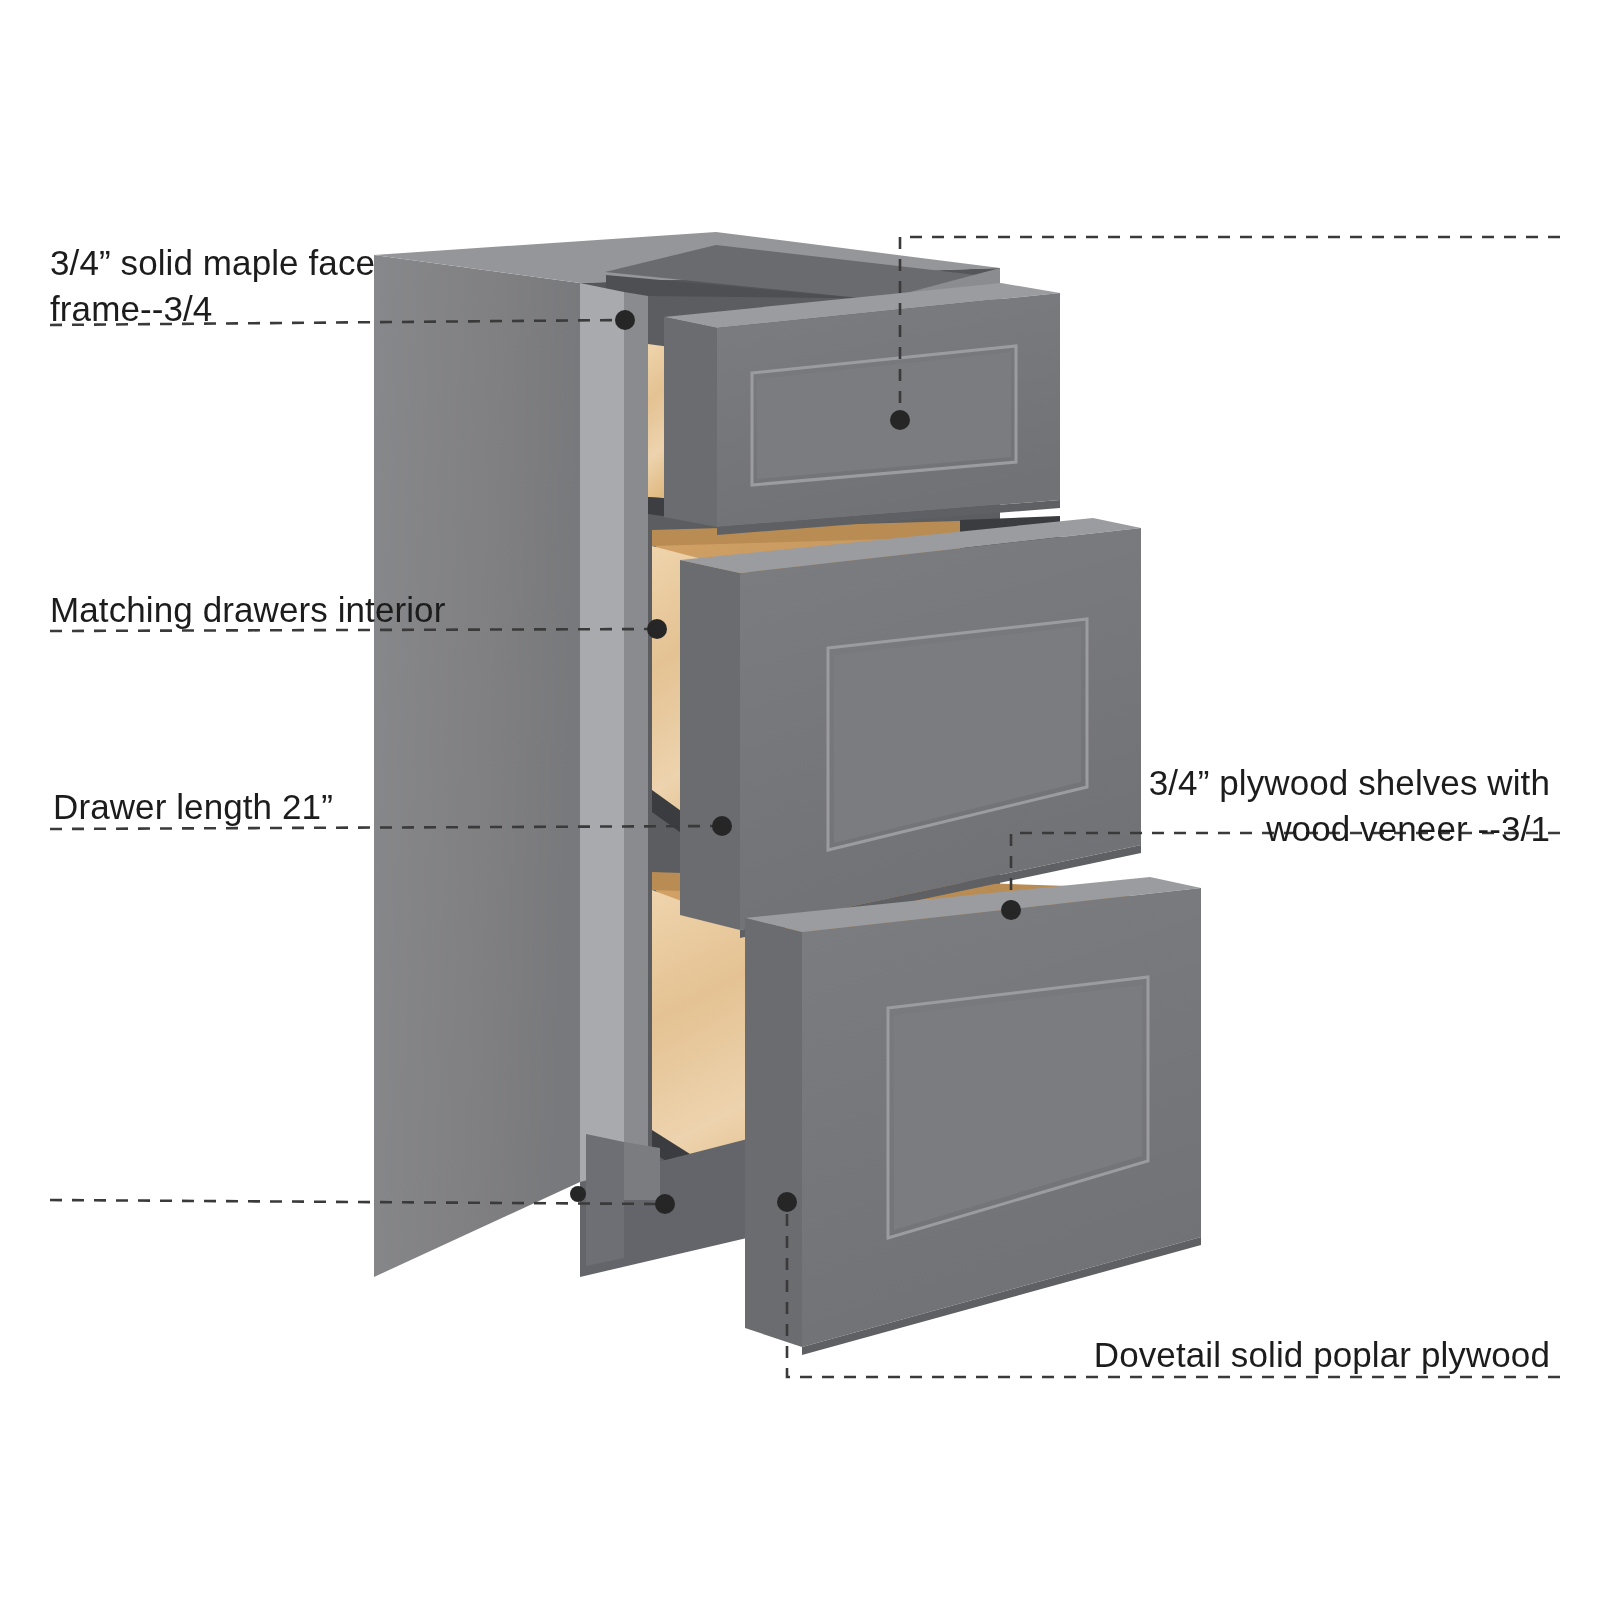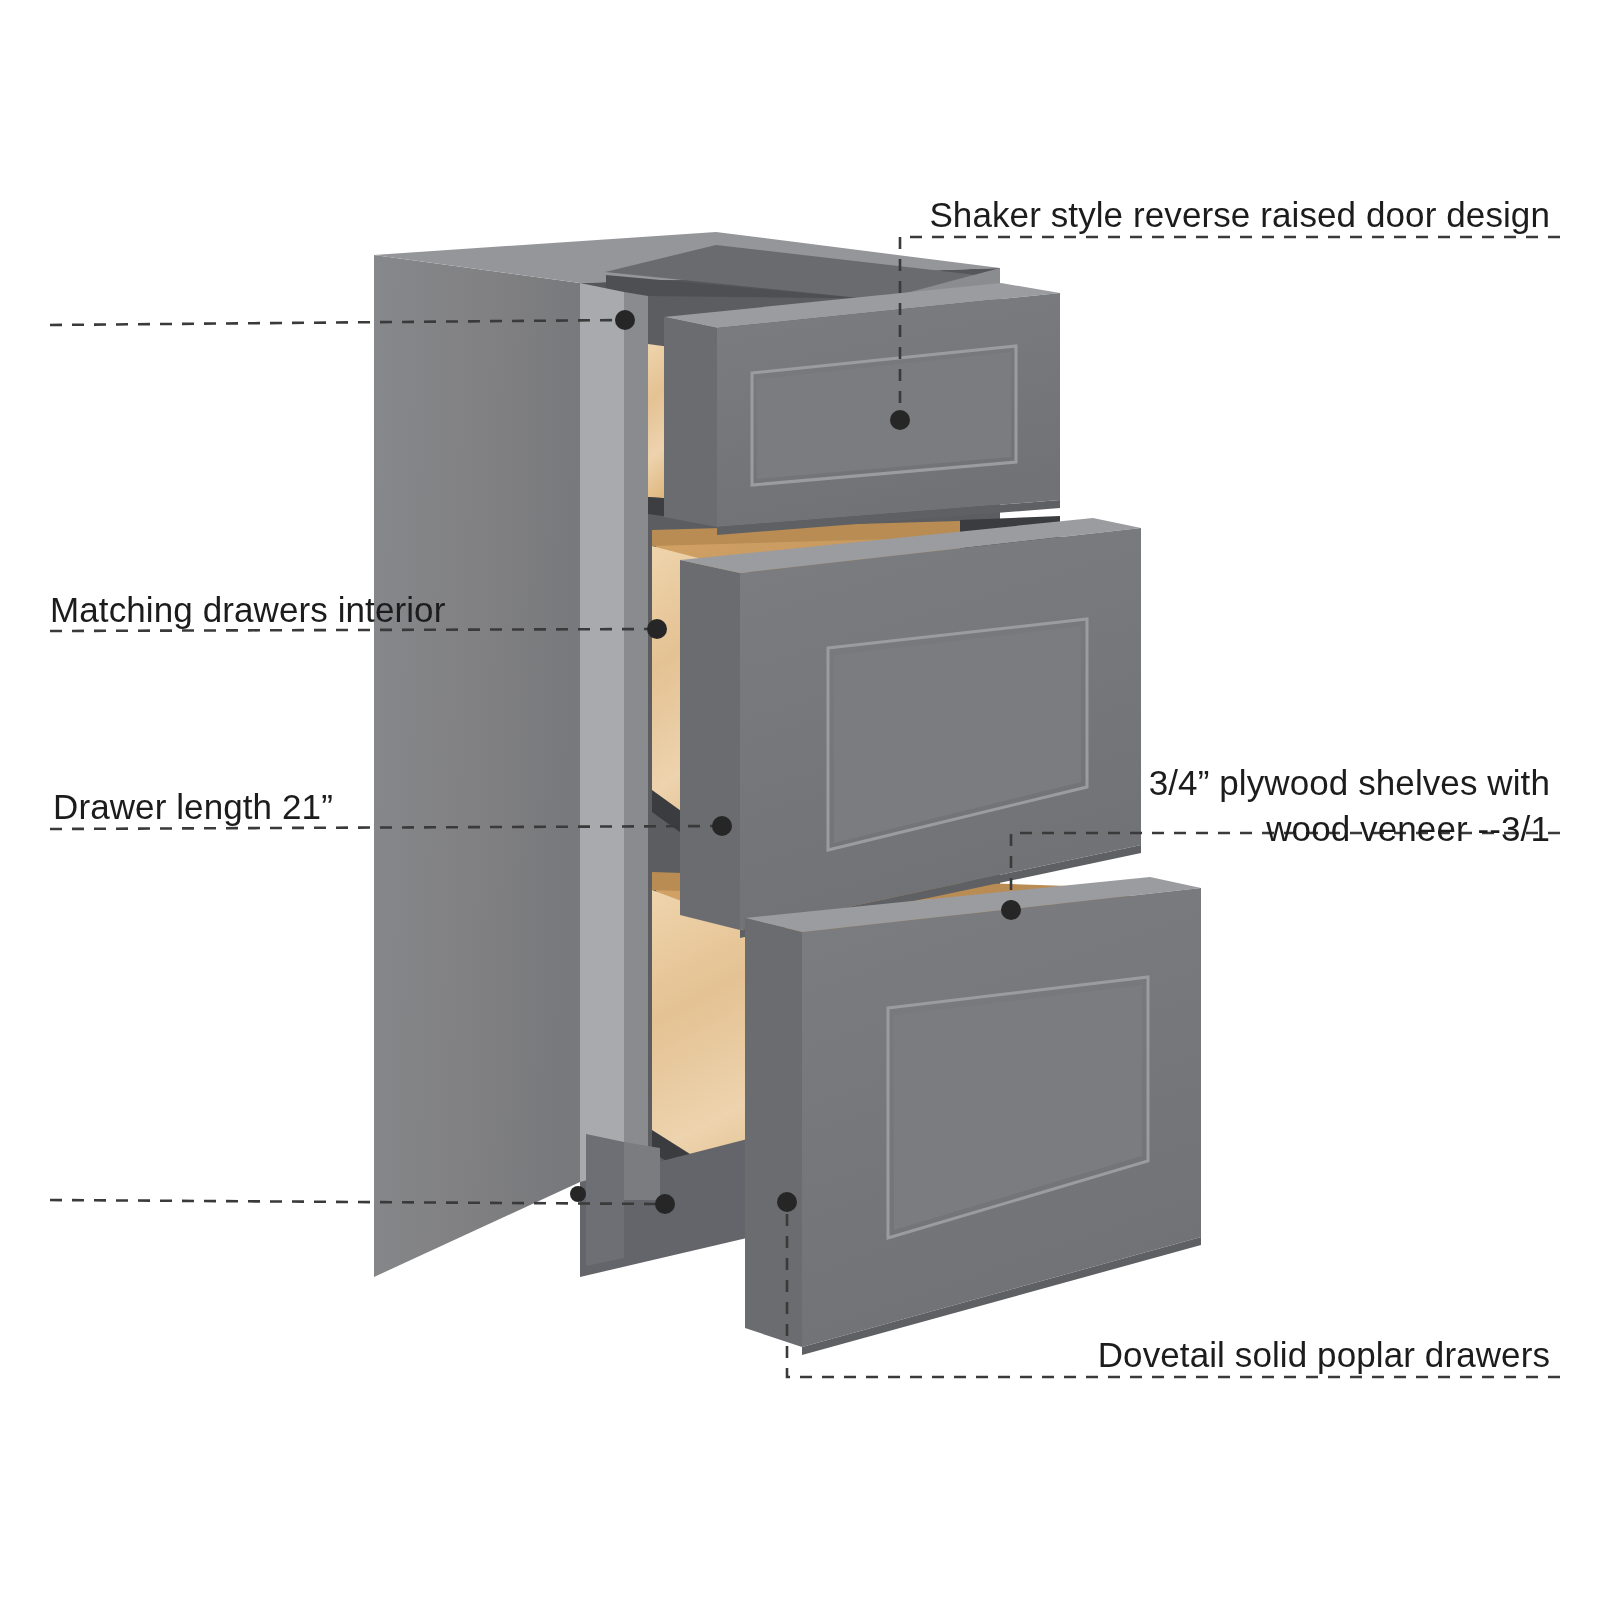--- a/index.html
+++ b/index.html
@@ -166,26 +166,27 @@
       <circle cx="900" cy="420" r="10"></circle>
       <circle cx="657" cy="629" r="10"></circle>
       <circle cx="722" cy="826" r="10"></circle>
       <circle cx="1011" cy="910" r="10"></circle>
       <circle cx="665" cy="1204" r="10"></circle>
       <circle cx="787" cy="1202" r="10"></circle>
       <circle cx="578" cy="1194" r="8"></circle>
     </g>
   </svg>
 
+  <div class="callout-label cl-left" style="left:50px;  top:240px;  width:420px;">3/4” solid maple face
+frame--3/4</div>
 
-  <div class="callout-label cl-right" style="left:880px; top:192px;  width:670px;">Shaker style reverse raised door design</div>
 
   <div class="callout-label cl-left" style="left:50px;  top:587px;  width:520px;">Matching drawers interior</div>
 
   <div class="callout-label cl-left" style="left:53px;  top:784px;  width:470px;">Drawer length 21”</div>
 
   <div class="callout-label cl-right" style="left:1060px;top:760px;  width:490px;">3/4” plywood shelves with
 wood veneer --3/1</div>
 
 
-  <div class="callout-label cl-right" style="left:1000px;top:1332px; width:550px;">Dovetail solid poplar drawers</div>
+  <div class="callout-label cl-right" style="left:1000px;top:1332px; width:550px;">Dovetail solid poplar plywood</div>
 
 </div>
 
 </body></html>

